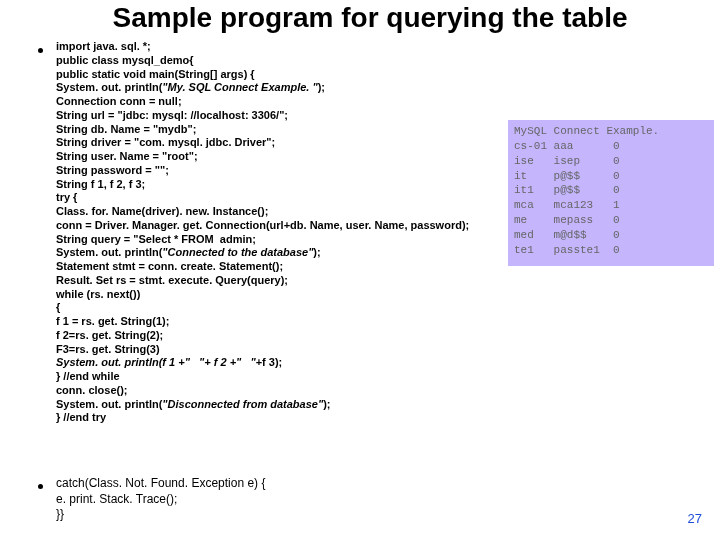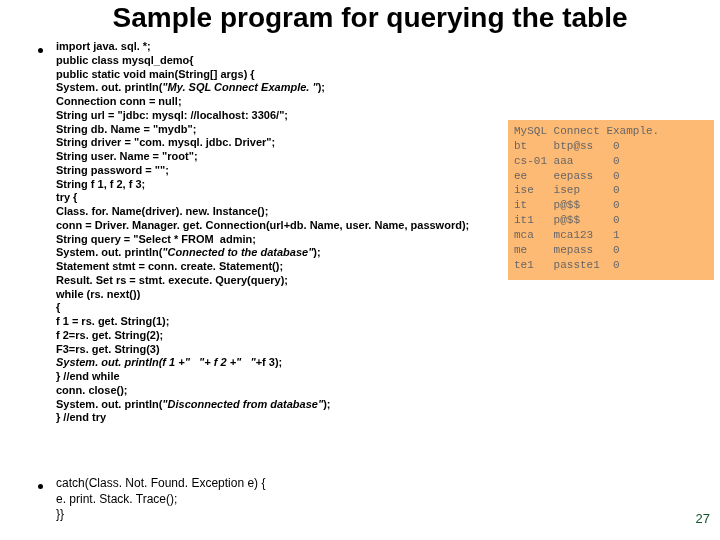--- a/index.html
+++ b/index.html
@@ -53,31 +53,31 @@
   }
   .output-panel {
     position: absolute;
     top: 120px;
     right: 6px;
     width: 206px;
     font-family: "Courier New", monospace;
     font-size: 11px;
     line-height: 1.35;
     color: #666;
-    background: #fdba74;
+    background: #c4b5fd;
     padding: 4px 6px 8px 6px;
     box-sizing: border-box;
   }
   .output-panel .row { white-space: pre; }
   .pagenum {
     position: absolute;
-    right: 10px;
+    right: 18px;
     bottom: 14px;
     font-size: 13px;
-    color: #14532d;
+    color: #1d4ed8;
   }
   .dot {
     position: absolute;
     left: 38px;
     width: 5px;
     height: 5px;
     border-radius: 50%;
     background: #000;
   }
 </style>
@@ -120,27 +120,26 @@
 <span>System. out. println(</span><span class="q">"Disconnected from database"</span><span>);</span>
 <span>} //end try</span></div>
 
   <div class="code-block2"><span>catch(Class. Not. Found. Exception e) {</span>
 <span>e. print. Stack. Trace();</span>
 <span>}}</span></div>
 
   <div class="output-panel">
     <div class="row">MySQL Connect Example.</div>
     <div id="out-rows">
-        <div class="row">bt    btp@ss   0</div>
         <div class="row">cs-01 aaa      0</div>
-        <div class="row">ee    eepass   0</div>
         <div class="row">ise   isep     0</div>
         <div class="row">it    p@$$     0</div>
         <div class="row">it1   p@$$     0</div>
         <div class="row">mca   mca123   1</div>
         <div class="row">me    mepass   0</div>
+        <div class="row">med   m@d$$    0</div>
         <div class="row">te1   passte1  0</div>
       </div>
   </div>
 
   <div class="pagenum">27</div>
 
 </div>
 
 </body></html>

